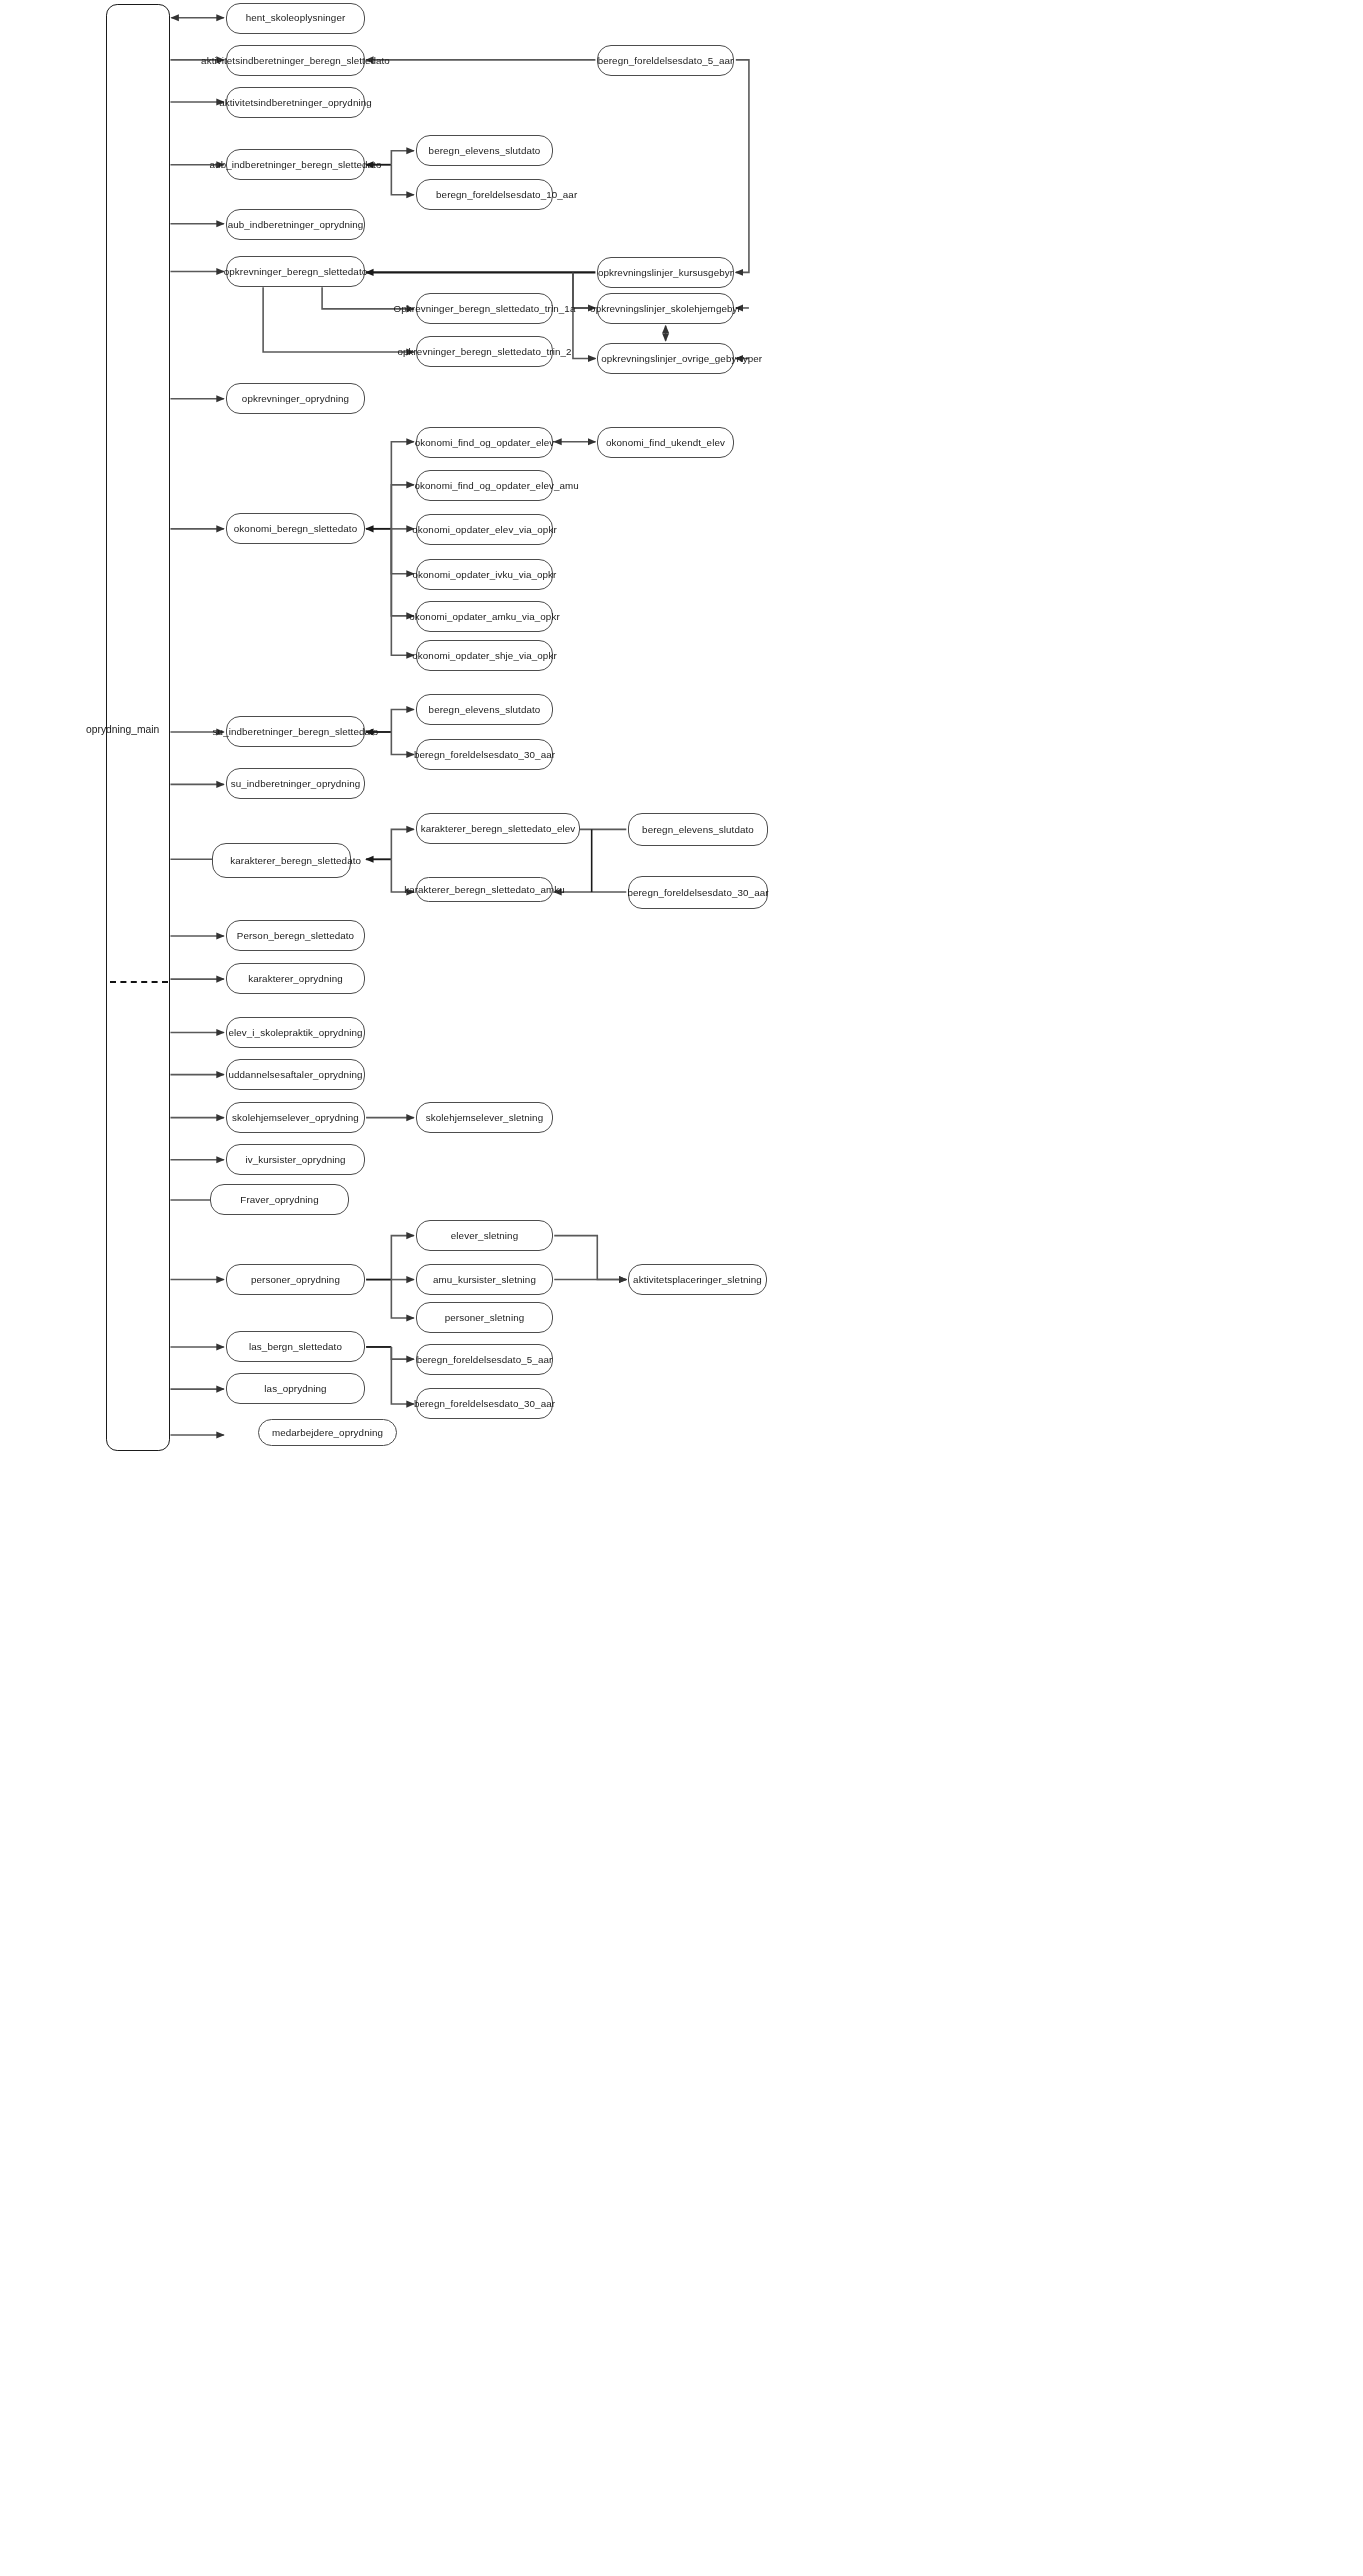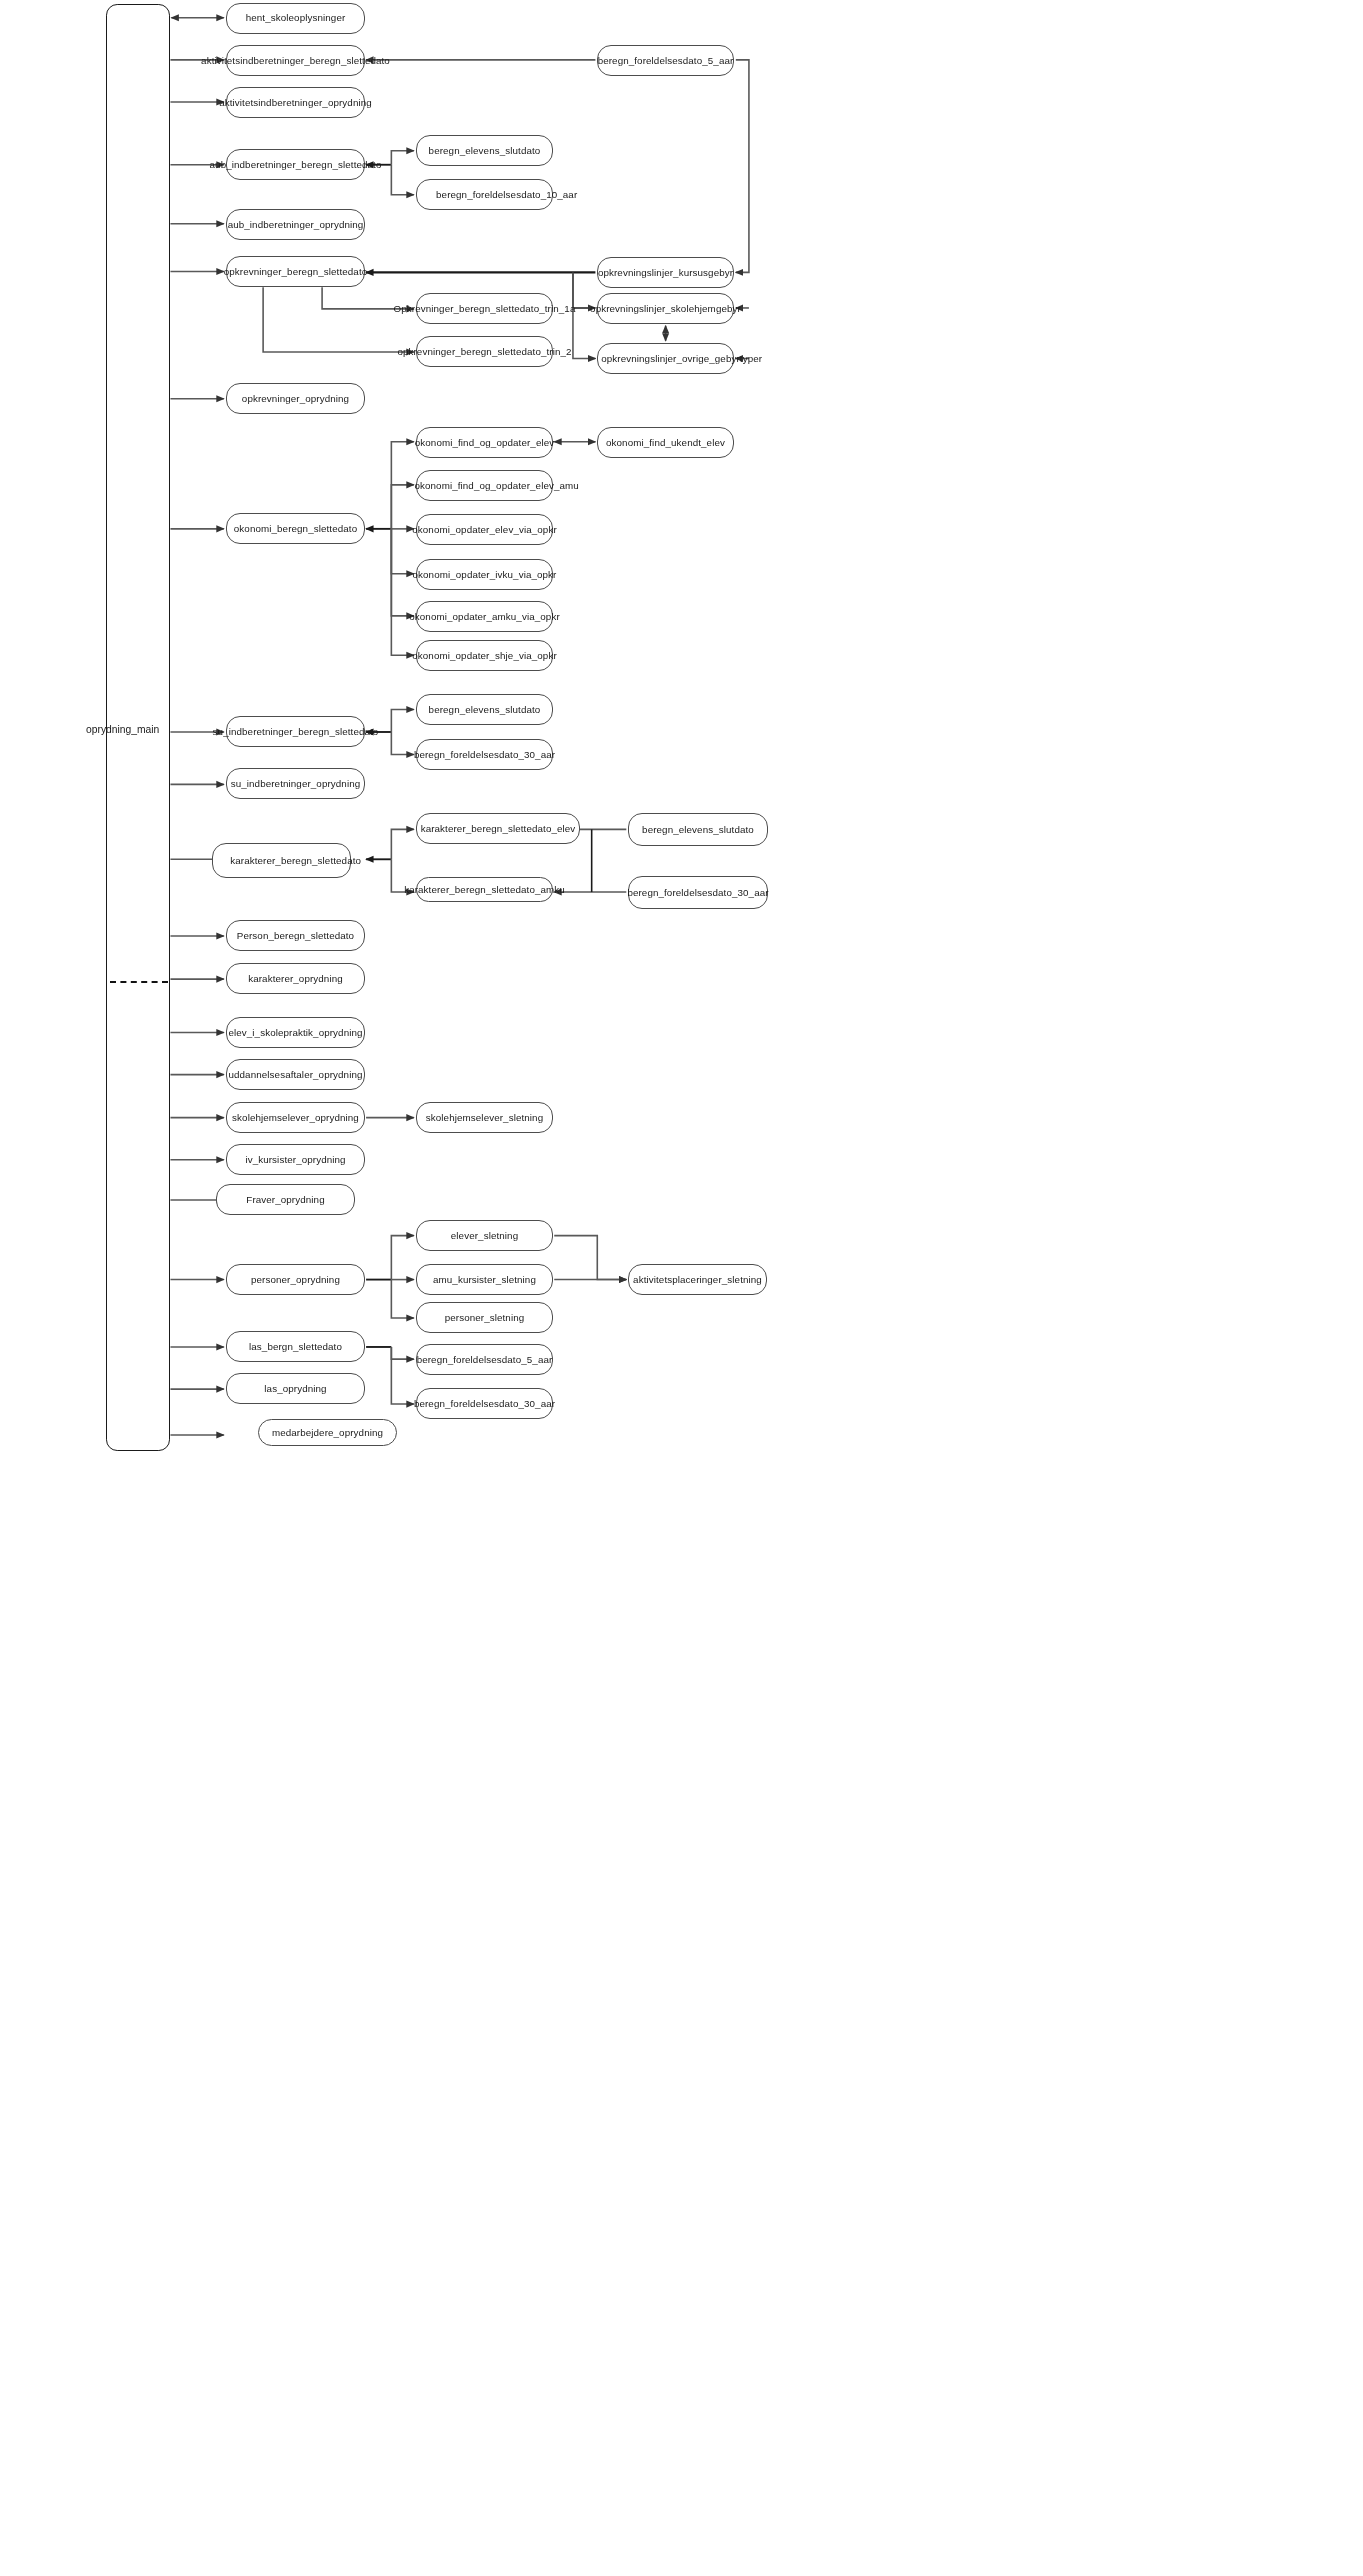--- a/index.html
+++ b/index.html
@@ -208,21 +208,21 @@
     <div class="node" style="left:226px; top:513px; width:139px; height:31px;">okonomi_beregn_slettedato</div>
     <div class="node" style="left:226px; top:716px; width:139px; height:31px;">su_indberetninger_beregn_slettedato</div>
     <div class="node" style="left:226px; top:768px; width:139px; height:31px;">su_indberetninger_oprydning</div>
     <div class="node" style="left:212px; top:843px; width:139px; height:35px;padding-left:32px;">karakterer_beregn_slettedato</div>
     <div class="node" style="left:226px; top:920px; width:139px; height:31px;">Person_beregn_slettedato</div>
     <div class="node" style="left:226px; top:963px; width:139px; height:31px;">karakterer_oprydning</div>
     <div class="node" style="left:226px; top:1017px; width:139px; height:31px;">elev_i_skolepraktik_oprydning</div>
     <div class="node" style="left:226px; top:1059px; width:139px; height:31px;">uddannelsesaftaler_oprydning</div>
     <div class="node" style="left:226px; top:1102px; width:139px; height:31px;">skolehjemselever_oprydning</div>
     <div class="node" style="left:226px; top:1144px; width:139px; height:31px;">iv_kursister_oprydning</div>
-    <div class="node" style="left:216px; top:1184px; width:139px; height:31px;">Fraver_oprydning</div>
+    <div class="node" style="left:210px; top:1184px; width:139px; height:31px;">Fraver_oprydning</div>
     <div class="node" style="left:226px; top:1264px; width:139px; height:31px;">personer_oprydning</div>
     <div class="node" style="left:226px; top:1331px; width:139px; height:31px;">las_bergn_slettedato</div>
     <div class="node" style="left:226px; top:1373px; width:139px; height:31px;">las_oprydning</div>
     <div class="node" style="left:226px; top:1419px; width:139px; height:27px;margin-left:32px;">medarbejdere_oprydning</div>
 
     <div class="node" style="left:416px; top:135px; width:137px; height:31px;">beregn_elevens_slutdato</div>
     <div class="node" style="left:416px; top:179px; width:137px; height:31px;padding-left:48px;">beregn_foreldelsesdato_10_aar</div>
     <div class="node" style="left:416px; top:293px; width:137px; height:31px;">Opkrevninger_beregn_slettedato_trin_1a</div>
     <div class="node" style="left:416px; top:336px; width:137px; height:31px;">opkrevninger_beregn_slettedato_trin_2</div>
     <div class="node" style="left:416px; top:427px; width:137px; height:31px;">okonomi_find_og_opdater_elev</div>

